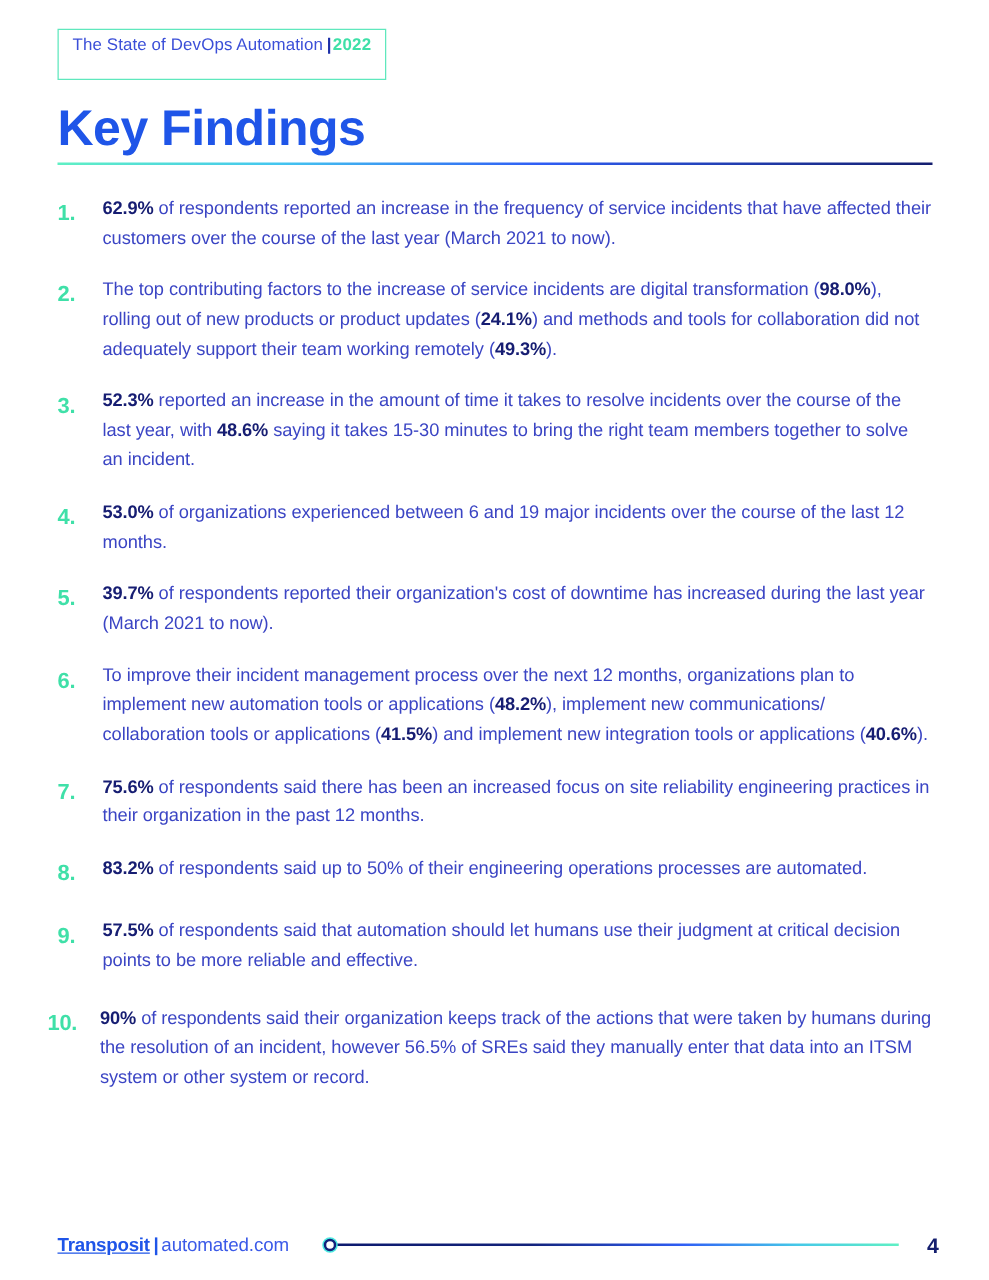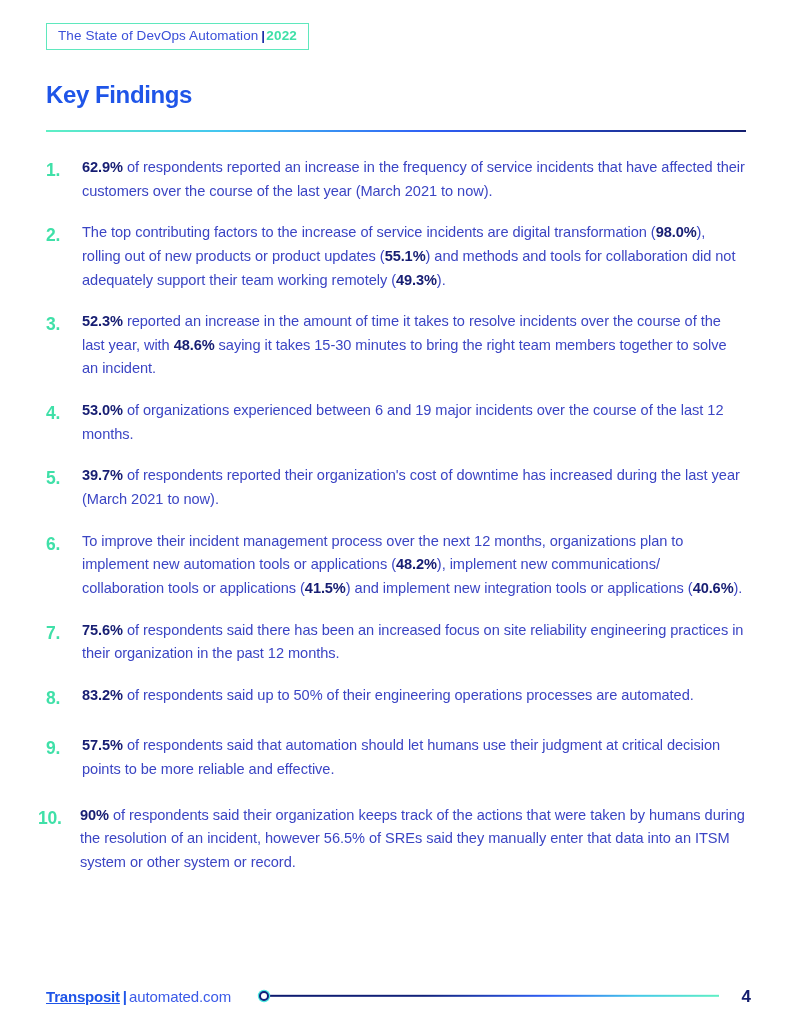--- a/index.html
+++ b/index.html
@@ -24,21 +24,21 @@
 
   
   .header-badge-wrap {
     position: absolute;
     left: 46px;
     top: 23px;
   }
   .header-badge {
     display: inline-block;
     border: 1.4px solid #5fe8bd;
-    padding: 5px 11px 6px 11px;
+    padding: 5px 11px 20px 11px;
     font-size: 13.5px;
     line-height: 1;
     white-space: nowrap;
     color: #3b4fd8;
     letter-spacing: .1px;
   }
   .header-badge .hb-label {
     font-weight: 400;
     color: #3b4fd8;
   }
@@ -52,21 +52,21 @@
     color: #3fe0a8;
     letter-spacing: .2px;
   }
 
   
   .page-title {
     position: absolute;
     left: 46px;
     top: 82px;
     margin: 0;
-    font-size: 24px;
+    font-size: 40px;
     font-weight: 700;
     letter-spacing: -0.4px;
     color: #1f55e8;
     line-height: 1.08;
   }
   .title-rule {
     position: absolute;
     left: 46px;
     top: 130px;
     width: 700px;
@@ -208,21 +208,21 @@
 
   <div class="findings">
 
     <div class="finding">
       <div class="finding-num">1.</div>
       <div class="finding-text"><b>62.9%</b> of respondents reported an increase in the frequency of service incidents that have affected their customers over the course of the last year (March 2021 to now).</div>
     </div>
 
     <div class="finding">
       <div class="finding-num">2.</div>
-      <div class="finding-text">The top contributing factors to the increase of service incidents are digital transformation (<b>98.0%</b>), rolling out of new products or product updates (<b>55.1%</b>) and methods and tools for collaboration did not adequately support their team working remotely (<b>49.3%</b>).</div>
+      <div class="finding-text">The top contributing factors to the increase of service incidents are digital transformation (<b>98.0%</b>), rolling out of new products or product updates (<b>24.1%</b>) and methods and tools for collaboration did not adequately support their team working remotely (<b>49.3%</b>).</div>
     </div>
 
     <div class="finding">
       <div class="finding-num">3.</div>
       <div class="finding-text"><b>52.3%</b> reported an increase in the amount of time it takes to resolve incidents over the course of the last year, with <b>48.6%</b> saying it takes 15-30 minutes to bring the right team members together to solve an incident.</div>
     </div>
 
     <div class="finding">
       <div class="finding-num">4.</div>
       <div class="finding-text"><b>53.0%</b> of organizations experienced between 6 and 19 major incidents over the course of the last 12 months.</div>

